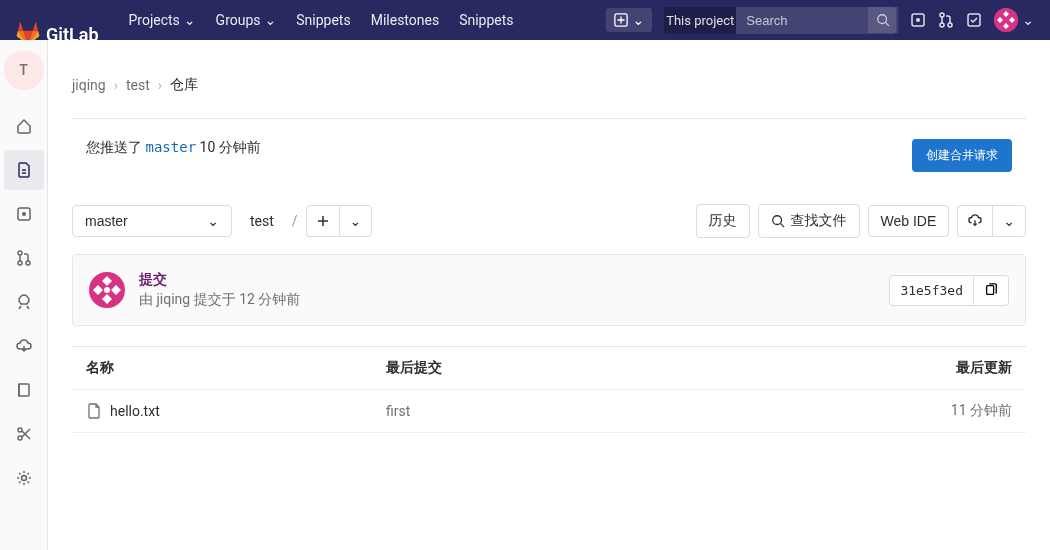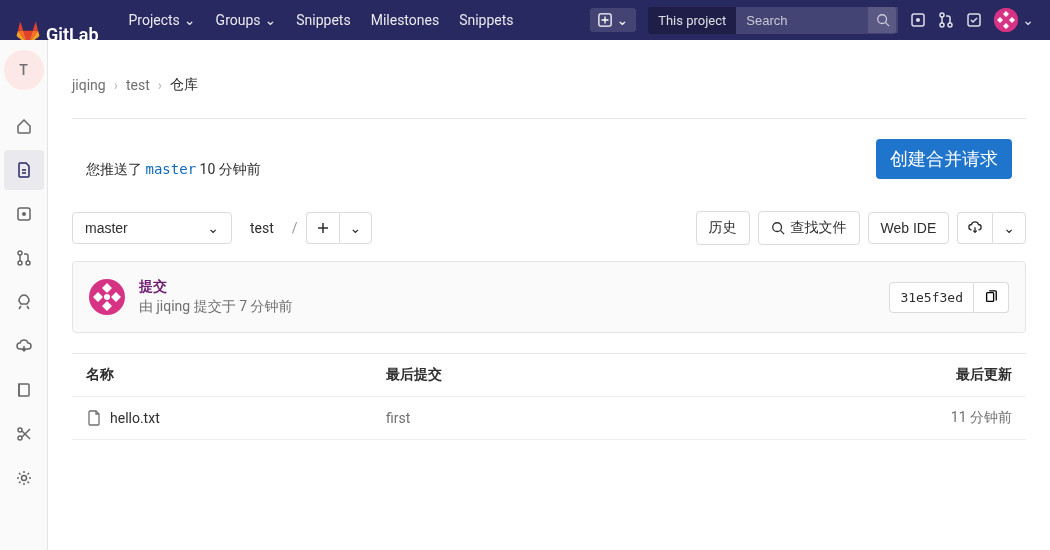--- a/index.html
+++ b/index.html
@@ -9,45 +9,45 @@
     .navbar { height: 40px; background: #292961; display: flex; align-items: center; padding: 0 16px; color: #fff; }
     .navbar-left { display: flex; align-items: flex-end; gap: 8px; }
     .logo { display: flex; align-items: center; gap: 6px; font-weight: 600; font-size: 18px; color: #fff; }
     .logo svg { width: 24px; height: 24px; }
     .nav-links { display: flex; align-items: center; margin-left: 12px; }
     .nav-link { color: rgba(255,255,255,0.9); padding: 0 10px; height: 52px; display: flex; align-items: center; cursor: pointer; font-size: 14px; }
     .chev { margin-left: 4px; }
     .navbar-right { margin-left: auto; display: flex; align-items: center; gap: 12px; }
     .plus-btn { background: rgba(255,255,255,0.12); border-radius: 3px; padding: 4px 8px; display: flex; align-items: center; cursor: pointer; }
     .search-wrap { display: flex; align-items: center; }
-    .search-scope { background: rgba(0,0,0,0.25); color: rgba(255,255,255,0.85); padding: 6px 10px; border-radius: 3px 0 0 3px; font-size: 13px; }
+    .search-scope { background: rgba(0,0,0,0.25); color: rgba(255,255,255,0.85); padding: 6px 2px; border-radius: 3px 0 0 3px; font-size: 13px; }
     .search-input { background: rgba(255,255,255,0.12); border: none; color: #fff; padding: 6px 10px; width: 160px; font-size: 13px; outline: none; border-radius: 0 3px 3px 0; }
     .search-input::placeholder { color: rgba(255,255,255,0.7); }
     .search-icon-btn { background: rgba(255,255,255,0.12); padding: 6px 8px; margin-left: -28px; color: rgba(255,255,255,0.7); pointer-events: none; }
     .nav-icon { color: rgba(255,255,255,0.85); cursor: pointer; display: flex; align-items: center; }
     .avatar-user { width: 24px; height: 24px; border-radius: 50%; background: radial-gradient(circle, #e03070 30%, #c02060 100%); display: flex; align-items: center; justify-content: center; }
     
     
     .layout { display: flex; height: calc(100vh - 40px); }
     .sidebar { width: 48px; border-right: 1px solid #e5e5e5; background: #fafafa; display: flex; flex-direction: column; align-items: center; padding-top: 10px; gap: 4px; }
     .sidebar-avatar { width: 40px; height: 40px; border-radius: 50%; background: #fde8e8; color: #707070; display: flex; align-items: center; justify-content: center; font-weight: 500; margin-bottom: 12px; cursor: pointer; }
     .sidebar-item { width: 40px; height: 40px; display: flex; align-items: center; justify-content: center; color: #666; cursor: pointer; border-radius: 4px; }
     .sidebar-item.active { background: rgba(41,41,97,0.08); color: #292961; }
     
     .main { flex: 1; overflow: auto; }
     .content { padding: 36px 24px; }
     .breadcrumb { display: flex; align-items: center; gap: 8px; color: #707070; font-size: 14px; margin-bottom: 24px; }
     .breadcrumb a { color: #707070; text-decoration: none; cursor: pointer; }
     .breadcrumb .cur { color: #2e2e2e; font-weight: 500; }
     .bc-sep { color: #bbb; }
     
-    .push-banner { display: flex; align-items: flex-end; justify-content: space-between; border-top: 1px solid #e5e5e5; padding: 20px 14px 32px 14px; }
+    .push-banner { display: flex; align-items: flex-start; justify-content: space-between; border-top: 1px solid #e5e5e5; padding: 20px 14px 32px 14px; }
     .push-text { color: #2e2e2e; }
     .push-text .branch { color: #1068bf; font-family: monospace; }
-    .btn-primary { background: #1f75cb; color: #fff; border: none; padding: 8px 14px; border-radius: 4px; cursor: pointer; font-size: 18px; }
+    .btn-primary { background: #1f75cb; color: #fff; border: none; padding: 8px 14px; border-radius: 4px; cursor: pointer; font-size: 12px; }
     
     .toolbar { display: flex; align-items: center; gap: 8px; margin-bottom: 16px; flex-wrap: wrap; }
     .btn { border: 1px solid #dbdbdb; background: #fff; padding: 7px 12px; border-radius: 4px; cursor: pointer; font-size: 14px; color: #2e2e2e; display: inline-flex; align-items: center; gap: 6px; }
     .btn-dd { padding: 7px 10px; }
     .branch-select { width: 160px; justify-content: space-between; }
     .path-seg { padding: 7px 10px; }
     .spacer { flex: 1; }
     .btn-split { display: flex; }
     .btn-split .btn:first-child { border-radius: 4px 0 0 4px; border-right: none; }
     .btn-split .btn:last-child { border-radius: 0 4px 4px 0; }
@@ -281,21 +281,21 @@
         <div class="commit-avatar">
           <svg viewBox="0 0 36 36">
               <circle cx="18" cy="18" r="18" fill="#d63384"></circle>
               <path d="M18 4l5 5-5 5-5-5zM18 22l5 5-5 5-5-5zM4 18l5-5 5 5-5 5zM22 18l5-5 5 5-5 5z" fill="#fff"></path>
               <circle cx="18" cy="18" r="3" fill="#fff"></circle>
             </svg>
         </div>
         <div class="commit-info">
           <div class="commit-title">提交</div>
           <div class="commit-meta">
-            <span>由 </span><span>jiqing</span><span> 提交于 7 分钟前</span>
+            <span>由 </span><span>jiqing</span><span> 提交于 12 分钟前</span>
           </div>
         </div>
         <div style="display:flex;">
           <span class="commit-sha">31e5f3ed</span>
           <button class="copy-btn">
               <svg width="14" height="14" viewBox="0 0 16 16">
                 <rect x="3" y="3" width="8" height="10" rx="1" fill="none" stroke="currentColor" stroke-width="1.5"></rect>
                 <path d="M6 1h7a1 1 0 011 1v10" fill="none" stroke="currentColor" stroke-width="1.5"></path>
               </svg>
             </button>

